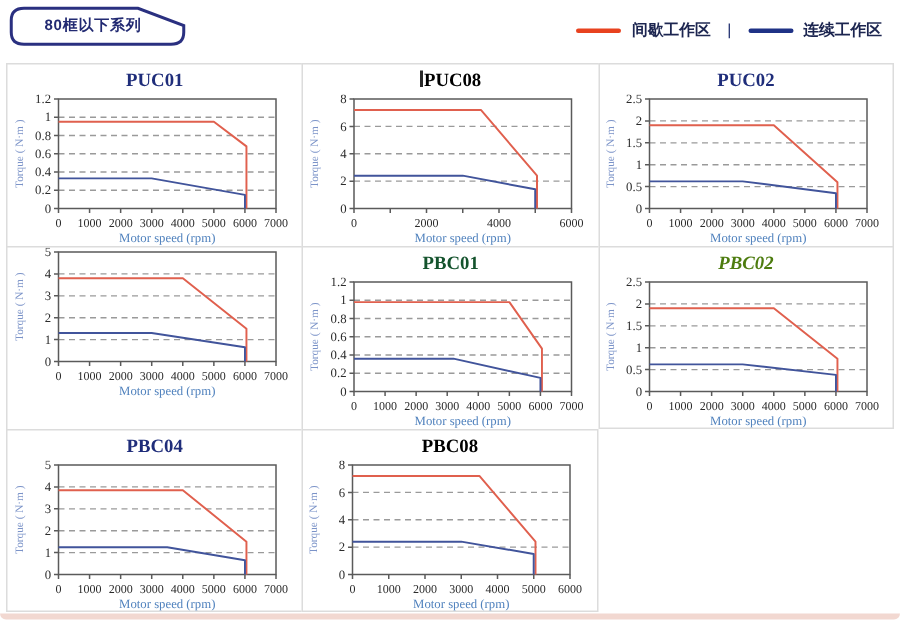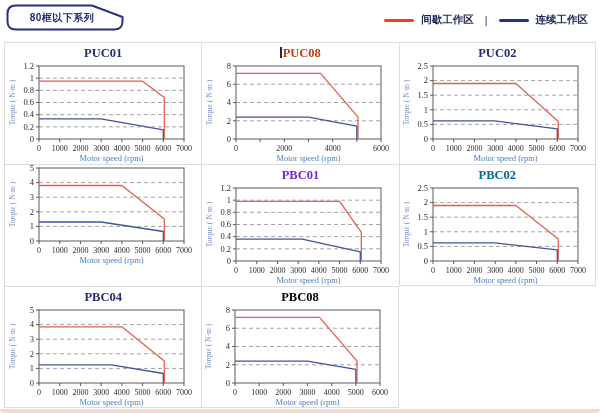--- a/index.html
+++ b/index.html
@@ -100,21 +100,21 @@
           <text x="136.57142857142856" y="88" text-anchor="middle" font-family="Liberation Serif, serif" font-size="8" fill="#2b2b2b">5000</text>
           <text x="157.28571428571428" y="88" text-anchor="middle" font-family="Liberation Serif, serif" font-size="8" fill="#2b2b2b">6000</text>
           <text x="178" y="88" text-anchor="middle" font-family="Liberation Serif, serif" font-size="8" fill="#2b2b2b">7000</text>
           <text x="105.5" y="98" text-anchor="middle" font-family="Liberation Serif, serif" font-size="8.5" fill="#4f81bd">Motor speed (rpm)</text>
           <text x="9" y="39.5" text-anchor="middle" font-family="Liberation Serif, serif" font-size="7.5" fill="#7b93c8" transform="rotate(-90 9 39.5)">Torque ( N·m )</text>
           <polyline points="33.0,18.2 136.6,18.2 158.3,34.6 158.3,76.0" fill="none" stroke="#e0604e" stroke-width="1.3" stroke-linejoin="round"></polyline>
           <polyline points="33.0,55.9 95.1,55.9 157.3,66.9 157.3,76.0" fill="none" stroke="#41549b" stroke-width="1.3" stroke-linejoin="round"></polyline>
         </svg></div>
   </div>
     <div class="cell">
-    <div class="chart-title"><span class="caret on"></span><span class="title-text" style="color: #c2410c;">PUC08</span></div>
+    <div class="chart-title"><span class="caret on"></span><span class="title-text" style="color: #000000;">PUC08</span></div>
     <div class="plot-wrap"><svg width="195" height="102">
           <line x1="33" x2="178" y1="57.75" y2="57.75" stroke="#9a9a9a" stroke-width="0.9" stroke-dasharray="4 3"></line>
           <line x1="33" x2="178" y1="39.5" y2="39.5" stroke="#9a9a9a" stroke-width="0.9" stroke-dasharray="4 3"></line>
           <line x1="33" x2="178" y1="21.25" y2="21.25" stroke="#9a9a9a" stroke-width="0.9" stroke-dasharray="4 3"></line>
           <rect x="33" y="3" width="145" height="73" fill="none" stroke="#5a5a5a" stroke-width="1"></rect>
           <line x1="30" x2="33" y1="76" y2="76" stroke="#5a5a5a" stroke-width="1"></line>
           <text x="28" y="78.8" text-anchor="end" font-family="Liberation Serif, serif" font-size="8.5" fill="#2b2b2b">0</text>
           <line x1="30" x2="33" y1="57.75" y2="57.75" stroke="#5a5a5a" stroke-width="1"></line>
           <text x="28" y="60.55" text-anchor="end" font-family="Liberation Serif, serif" font-size="8.5" fill="#2b2b2b">2</text>
           <line x1="30" x2="33" y1="39.5" y2="39.5" stroke="#5a5a5a" stroke-width="1"></line>
@@ -217,21 +217,21 @@
           <text x="136.57142857142856" y="88" text-anchor="middle" font-family="Liberation Serif, serif" font-size="8" fill="#2b2b2b">5000</text>
           <text x="157.28571428571428" y="88" text-anchor="middle" font-family="Liberation Serif, serif" font-size="8" fill="#2b2b2b">6000</text>
           <text x="178" y="88" text-anchor="middle" font-family="Liberation Serif, serif" font-size="8" fill="#2b2b2b">7000</text>
           <text x="105.5" y="98" text-anchor="middle" font-family="Liberation Serif, serif" font-size="8.5" fill="#4f81bd">Motor speed (rpm)</text>
           <text x="9" y="39.5" text-anchor="middle" font-family="Liberation Serif, serif" font-size="7.5" fill="#7b93c8" transform="rotate(-90 9 39.5)">Torque ( N·m )</text>
           <polyline points="33.0,20.5 115.9,20.5 158.3,54.1 158.3,76.0" fill="none" stroke="#e0604e" stroke-width="1.3" stroke-linejoin="round"></polyline>
           <polyline points="33.0,57.0 95.1,57.0 157.3,66.5 157.3,76.0" fill="none" stroke="#41549b" stroke-width="1.3" stroke-linejoin="round"></polyline>
         </svg></div>
   </div>
     <div class="cell">
-    <div class="chart-title"><span class="title-text" style="color: #6d28d9;">PBC01</span></div>
+    <div class="chart-title"><span class="title-text" style="color: #14532d;">PBC01</span></div>
     <div class="plot-wrap"><svg width="195" height="102">
           <line x1="33" x2="178" y1="63.83333333333333" y2="63.83333333333333" stroke="#9a9a9a" stroke-width="0.9" stroke-dasharray="4 3"></line>
           <line x1="33" x2="178" y1="51.666666666666664" y2="51.666666666666664" stroke="#9a9a9a" stroke-width="0.9" stroke-dasharray="4 3"></line>
           <line x1="33" x2="178" y1="39.5" y2="39.5" stroke="#9a9a9a" stroke-width="0.9" stroke-dasharray="4 3"></line>
           <line x1="33" x2="178" y1="27.33333333333333" y2="27.33333333333333" stroke="#9a9a9a" stroke-width="0.9" stroke-dasharray="4 3"></line>
           <line x1="33" x2="178" y1="15.166666666666664" y2="15.166666666666664" stroke="#9a9a9a" stroke-width="0.9" stroke-dasharray="4 3"></line>
           <rect x="33" y="3" width="145" height="73" fill="none" stroke="#5a5a5a" stroke-width="1"></rect>
           <line x1="30" x2="33" y1="76" y2="76" stroke="#5a5a5a" stroke-width="1"></line>
           <text x="28" y="78.8" text-anchor="end" font-family="Liberation Serif, serif" font-size="8.5" fill="#2b2b2b">0</text>
           <line x1="30" x2="33" y1="63.83333333333333" y2="63.83333333333333" stroke="#5a5a5a" stroke-width="1"></line>
@@ -262,21 +262,21 @@
           <text x="136.57142857142856" y="88" text-anchor="middle" font-family="Liberation Serif, serif" font-size="8" fill="#2b2b2b">5000</text>
           <text x="157.28571428571428" y="88" text-anchor="middle" font-family="Liberation Serif, serif" font-size="8" fill="#2b2b2b">6000</text>
           <text x="178" y="88" text-anchor="middle" font-family="Liberation Serif, serif" font-size="8" fill="#2b2b2b">7000</text>
           <text x="105.5" y="98" text-anchor="middle" font-family="Liberation Serif, serif" font-size="8.5" fill="#4f81bd">Motor speed (rpm)</text>
           <text x="9" y="39.5" text-anchor="middle" font-family="Liberation Serif, serif" font-size="7.5" fill="#7b93c8" transform="rotate(-90 9 39.5)">Torque ( N·m )</text>
           <polyline points="33.0,16.4 136.6,16.4 158.3,47.4 158.3,76.0" fill="none" stroke="#e0604e" stroke-width="1.3" stroke-linejoin="round"></polyline>
           <polyline points="33.0,54.1 99.3,54.1 157.3,66.9 157.3,76.0" fill="none" stroke="#41549b" stroke-width="1.3" stroke-linejoin="round"></polyline>
         </svg></div>
   </div>
     <div class="cell br bb">
-    <div class="chart-title"><span class="title-text" style="color: #0369a1;">PBC02</span></div>
+    <div class="chart-title"><span class="title-text" style="color: #4d7c0f; font-style: italic;">PBC02</span></div>
     <div class="plot-wrap"><svg width="195" height="102">
           <line x1="33" x2="178" y1="61.4" y2="61.4" stroke="#9a9a9a" stroke-width="0.9" stroke-dasharray="4 3"></line>
           <line x1="33" x2="178" y1="46.8" y2="46.8" stroke="#9a9a9a" stroke-width="0.9" stroke-dasharray="4 3"></line>
           <line x1="33" x2="178" y1="32.2" y2="32.2" stroke="#9a9a9a" stroke-width="0.9" stroke-dasharray="4 3"></line>
           <line x1="33" x2="178" y1="17.599999999999994" y2="17.599999999999994" stroke="#9a9a9a" stroke-width="0.9" stroke-dasharray="4 3"></line>
           <rect x="33" y="3" width="145" height="73" fill="none" stroke="#5a5a5a" stroke-width="1"></rect>
           <line x1="30" x2="33" y1="76" y2="76" stroke="#5a5a5a" stroke-width="1"></line>
           <text x="28" y="78.8" text-anchor="end" font-family="Liberation Serif, serif" font-size="8.5" fill="#2b2b2b">0</text>
           <line x1="30" x2="33" y1="61.4" y2="61.4" stroke="#5a5a5a" stroke-width="1"></line>
           <text x="28" y="64.2" text-anchor="end" font-family="Liberation Serif, serif" font-size="8.5" fill="#2b2b2b">0.5</text>

